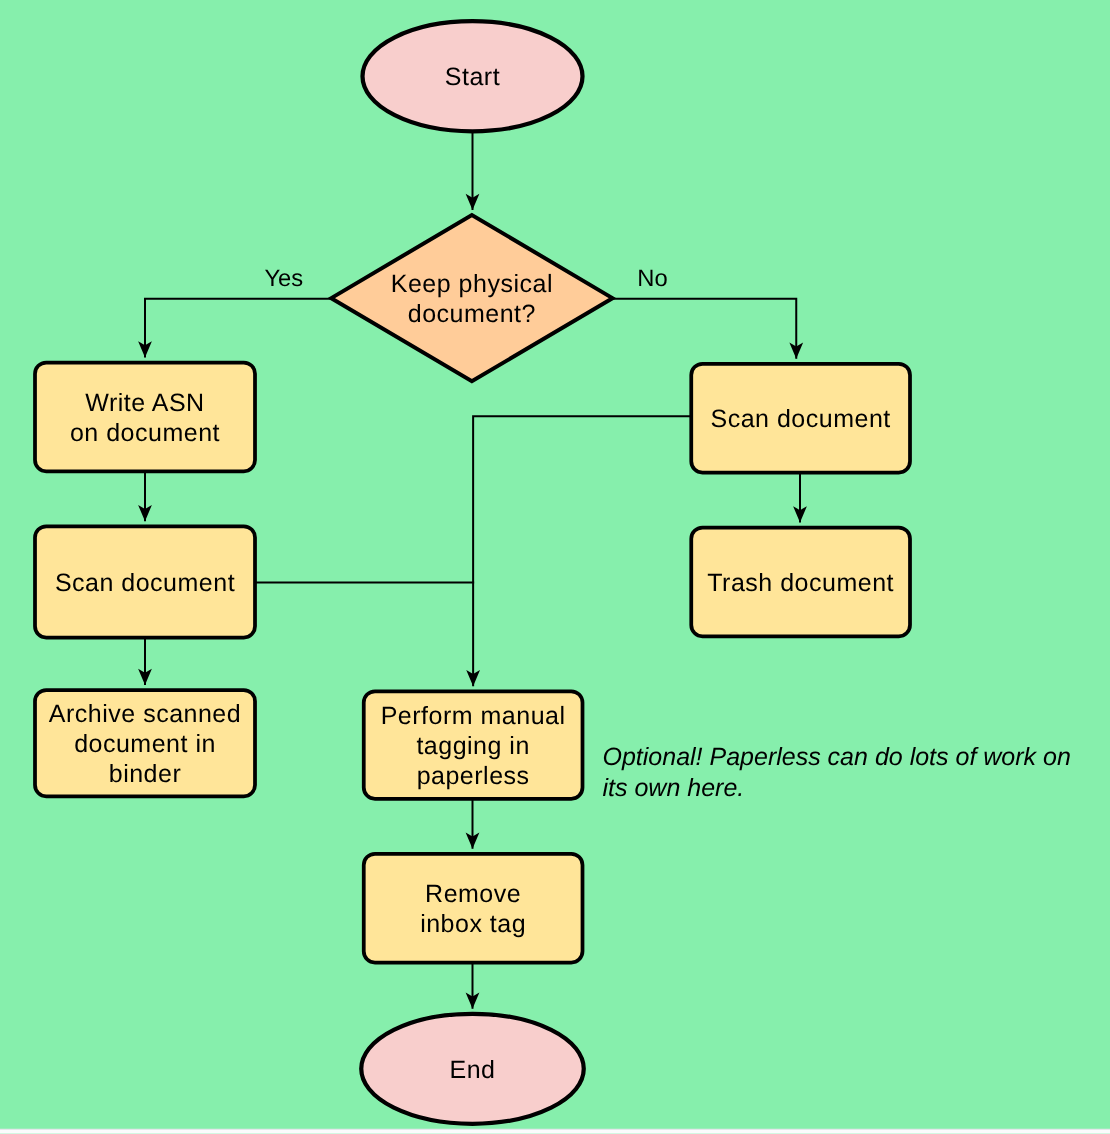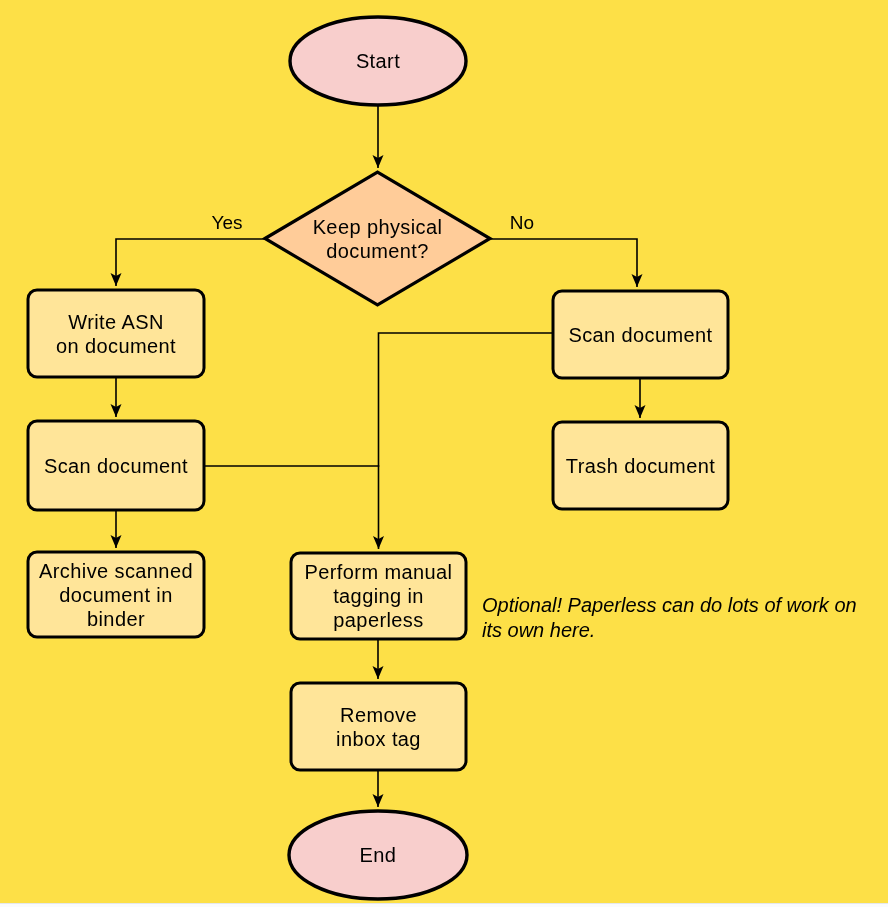--- a/index.html
+++ b/index.html
@@ -1,16 +1,16 @@
 <!DOCTYPE html>
 <html><head>
 <meta charset="utf-8">
 <style>
   html,body{margin:0;padding:0;background:#ffffff;}
-  .stage{position:relative;width:888px;height:907px;background:#fde047;overflow:hidden;}
+  .stage{position:relative;width:888px;height:907px;background:#86efac;overflow:hidden;}
   svg{display:block;}
   .node-label{font-family:"Liberation Sans","DejaVu Sans",sans-serif;font-size:20px;letter-spacing:0.4px;fill:#000000;}
   .edge-label{font-family:"Liberation Sans","DejaVu Sans",sans-serif;font-size:19px;fill:#000000;}
   .note-text{font-family:"Liberation Sans","DejaVu Sans",sans-serif;font-size:20px;font-style:italic;fill:#000000;}
 </style>
 </head>
 <body>
 
 <div class="stage">
   <svg width="888" height="907" viewBox="0 0 888 907" role="img">

